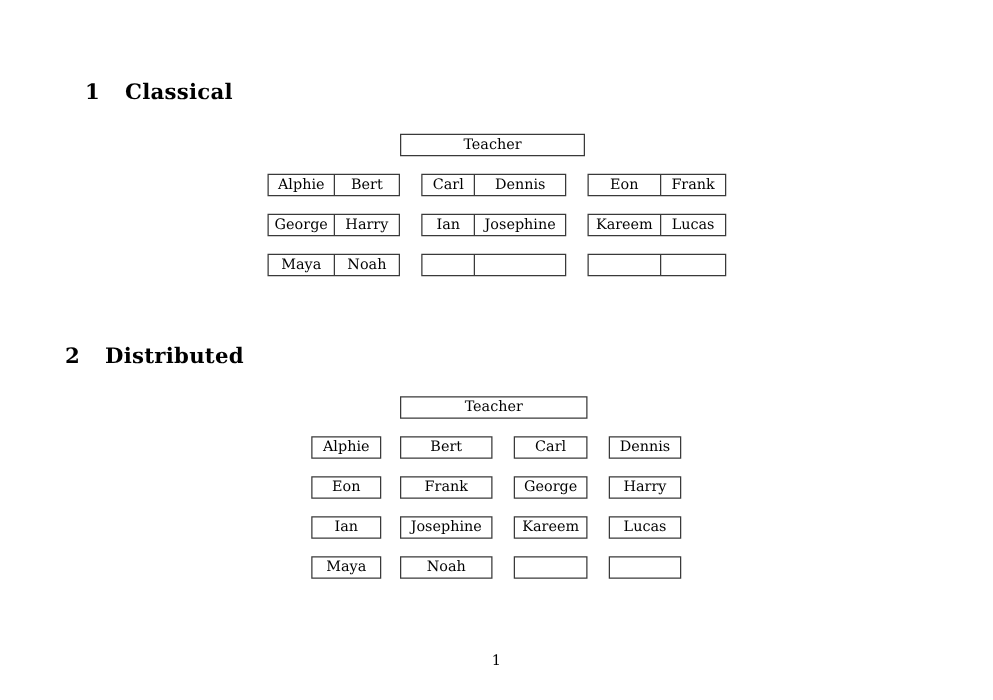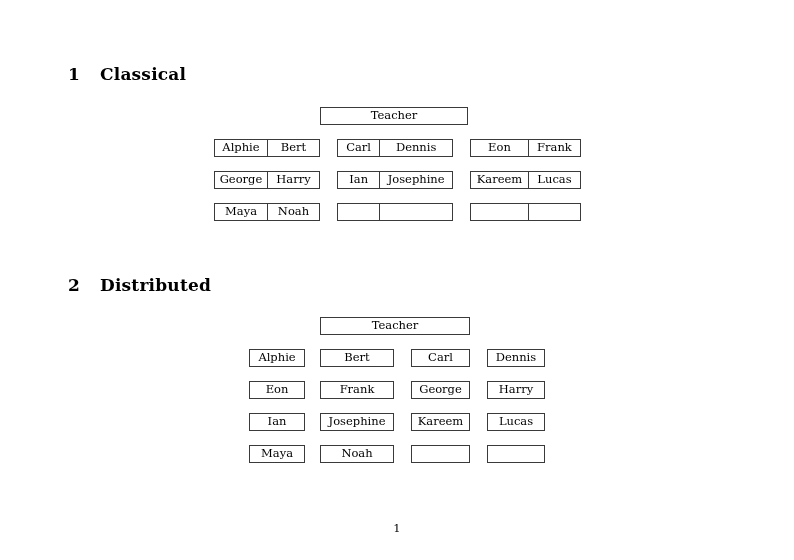--- a/index.html
+++ b/index.html
@@ -35,21 +35,21 @@
   }
   .section-heading .sec-num {
     display: inline-block;
     width: 32px;
   }
   .section-heading .sec-title {
     display: inline-block;
   }
 
   #heading-classical   { left: 68px; top: 64px; }
-  #heading-distributed { left: 68px; top: 275px; }
+  #heading-distributed { left: 52px; top: 275px; }
 
   
   .tabular {
     position: absolute;
     display: flex;
     border: 1px solid #3a3a3a;
     background: #ffffff;
     height: 18px;
     box-sizing: border-box;
   }

